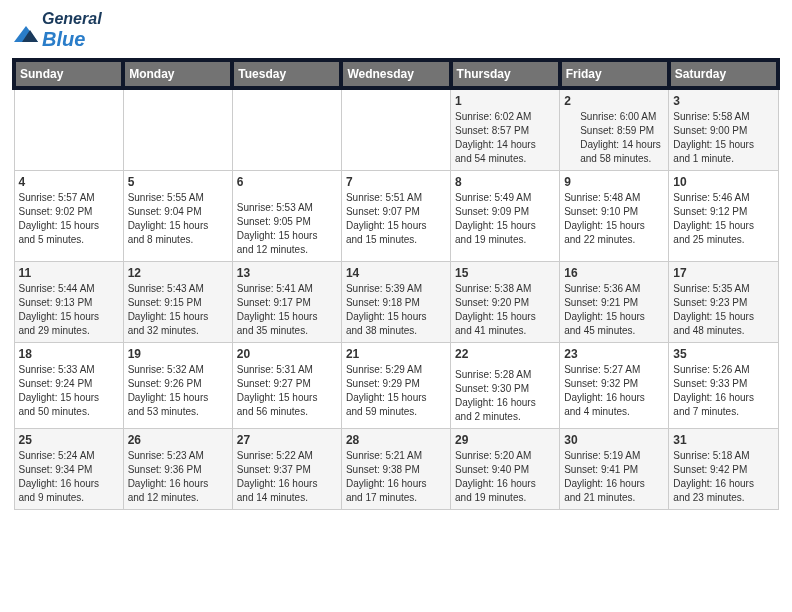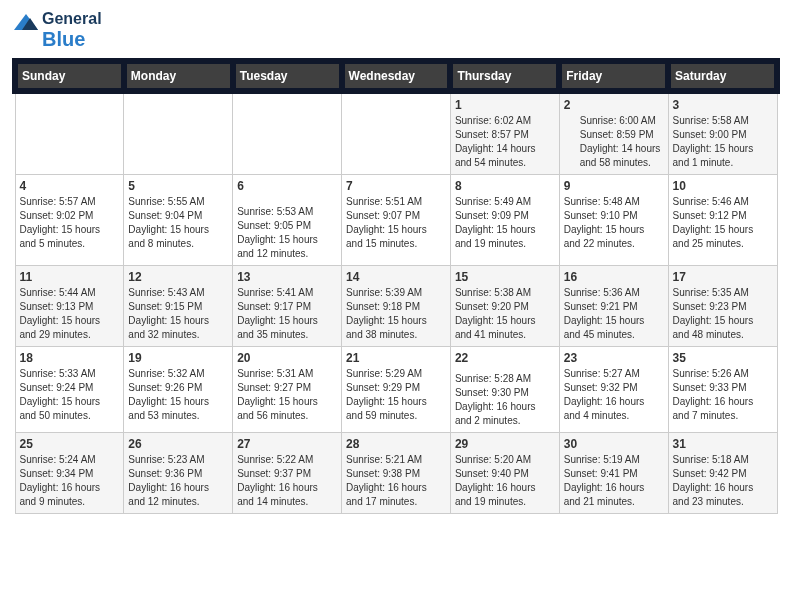--- a/index.html
+++ b/index.html
@@ -14,21 +14,22 @@
       padding: 10px 12px;
     }
     .header {
       display: flex;
       justify-content: space-between;
       align-items: flex-start;
       margin-bottom: 8px;
     }
     .logo {
       display: flex;
-      align-items: flex-start;
+      align-items: flex-end;
+      font-style: italic;
     }
     .logo-icon {
       width: 28px;
       height: 28px;
       margin-right: 2px;
     }
     .title-block {
       text-align: right;
     }
     .month-title {
@@ -39,27 +40,27 @@
     .subtitle {
       font-size: 15px;
       color: #444;
     }
     table {
       width: 100%;
       border-collapse: collapse;
       table-layout: fixed;
     }
     thead tr th {
-      background-color: #404040;
+      background-color: #737373;
       color: #fff;
       font-size: 12px;
       font-weight: bold;
       padding: 5px 4px;
       text-align: left;
-      border: 6px solid #0f172a;
+      border: 4px solid #0f172a;
     }
     tbody tr td {
       border: 1px solid #ccc;
       vertical-align: top;
       padding: 4px 4px;
       font-size: 10.5px;
       color: #333;
       height: 80px;
       background: #fff;
     }

